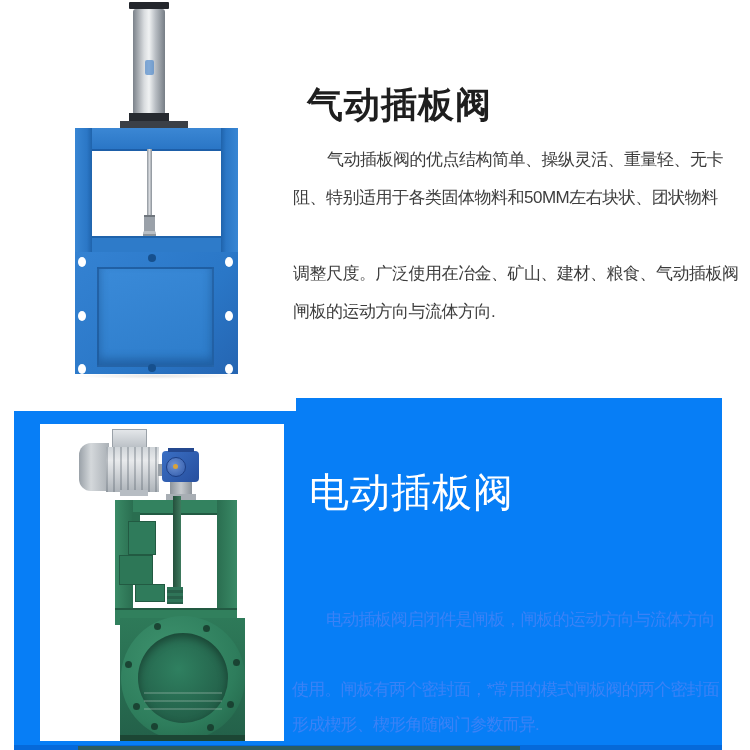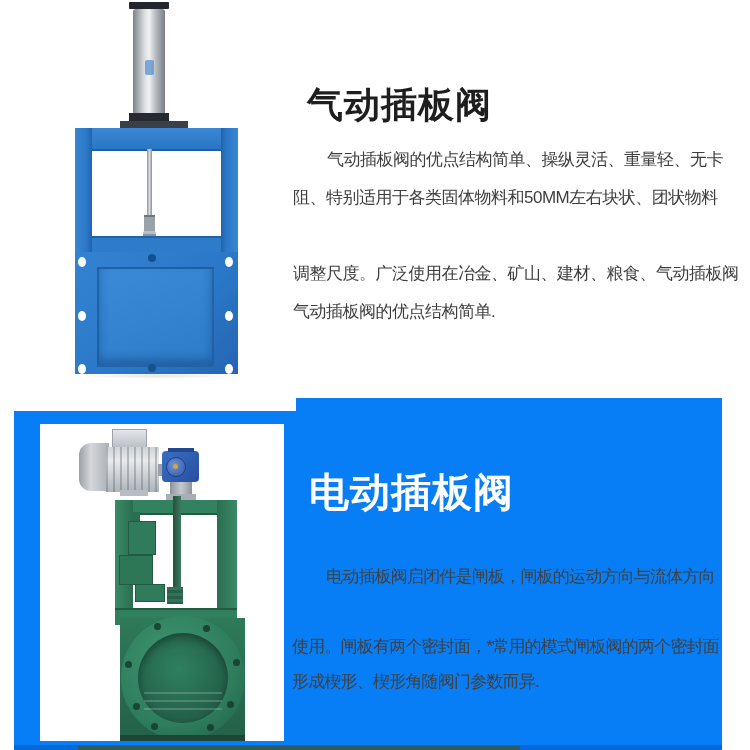--- a/index.html
+++ b/index.html
@@ -6,24 +6,24 @@
   #page{position:relative;width:750px;height:750px;background:#ffffff;overflow:hidden;
         font-family:"Liberation Sans","DejaVu Sans",sans-serif;}
   .abs{position:absolute;}
   .hole-w{position:absolute;width:8px;height:10px;background:#fff;border-radius:50%;}
   .hole-d{position:absolute;width:8px;height:8px;background:#16508e;border-radius:50%;}
   .bolt-g{position:absolute;width:7px;height:7px;background:#16392c;border-radius:50%;opacity:.85;}
   .s1-title{position:absolute;left:307px;top:85px;font-size:36px;font-weight:bold;
             color:#1e1e1e;letter-spacing:1px;line-height:1.1;}
   .s1-line{position:absolute;left:293px;width:440px;height:38px;line-height:38px;
            font-size:17px;letter-spacing:-0.5px;color:#3d3d3d;white-space:nowrap;}
-  .s2-title{position:absolute;left:309px;top:470px;font-size:40px;font-weight:bold;
+  .s2-title{position:absolute;left:309px;top:470px;font-size:40px;font-weight:normal;
             color:#ffffff;letter-spacing:1px;line-height:1.1;}
   .s2-line{position:absolute;left:292px;width:440px;height:35px;line-height:35px;
-           font-size:17px;letter-spacing:-0.8px;color:#404040;white-space:nowrap;}
+           font-size:17px;letter-spacing:-0.8px;color:#3b82f6;white-space:nowrap;margin-top:43px;}
   .indent{text-indent:2em;}
 </style>
 </head>
 <body>
 
 <div id="page">
 
   <div class="abs" style="left:0;top:0;width:696px;height:398px;">
 
     <div class="abs" style="left:68px;top:0;width:172px;height:380px;" aria-label="pneumatic-slide-gate-valve-photo">
@@ -66,21 +66,21 @@
       <div class="hole-d" style="left:80px;top:254px;"></div>
       <div class="hole-d" style="left:80px;top:364px;"></div>
       <div class="abs" style="left:5px;top:373px;width:165px;height:6px;border-radius:50%;
                   background:radial-gradient(ellipse,rgba(0,0,0,.10),rgba(0,0,0,0) 70%);"></div>
     </div>
 
     <div class="s1-title">气动插板阀</div>
     <div class="s1-line indent" style="top:141px;">气动插板阀的优点结构简单、操纵灵活、重量轻、无卡</div>
     <div class="s1-line" style="top:179px;">阻、特别适用于各类固体物料和50MM左右块状、团状物料</div>
     <div class="s1-line" style="top:255px;">调整尺度。广泛使用在冶金、矿山、建材、粮食、气动插板阀</div>
-    <div class="s1-line" style="top:293px;">气动插板阀的优点结构简单.</div>
+    <div class="s1-line" style="top:293px;">闸板的运动方向与流体方向.</div>
   </div>
 
   <div class="abs" style="left:0;top:398px;width:750px;height:352px;">
 
     <div class="abs" style="left:14px;top:0;width:708px;height:352px;background:#077ef6;border-bottom:5px solid #0569da;box-sizing:border-box;"></div>
 
     <div class="abs" style="left:14px;top:0;width:282px;height:13px;background:#ffffff;"></div>
 
     <div class="abs" style="left:78px;top:348px;width:442px;height:4px;background:#2c5c60;"></div>
 

